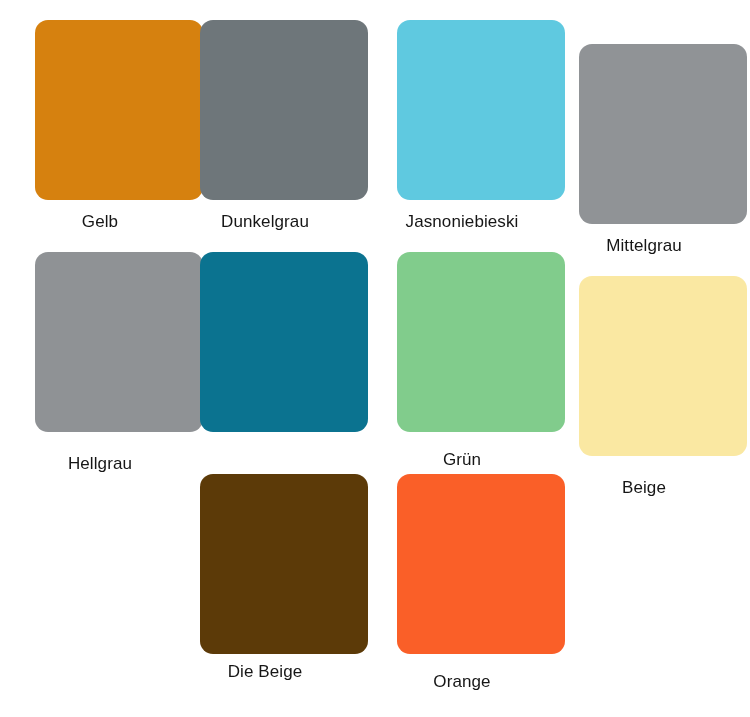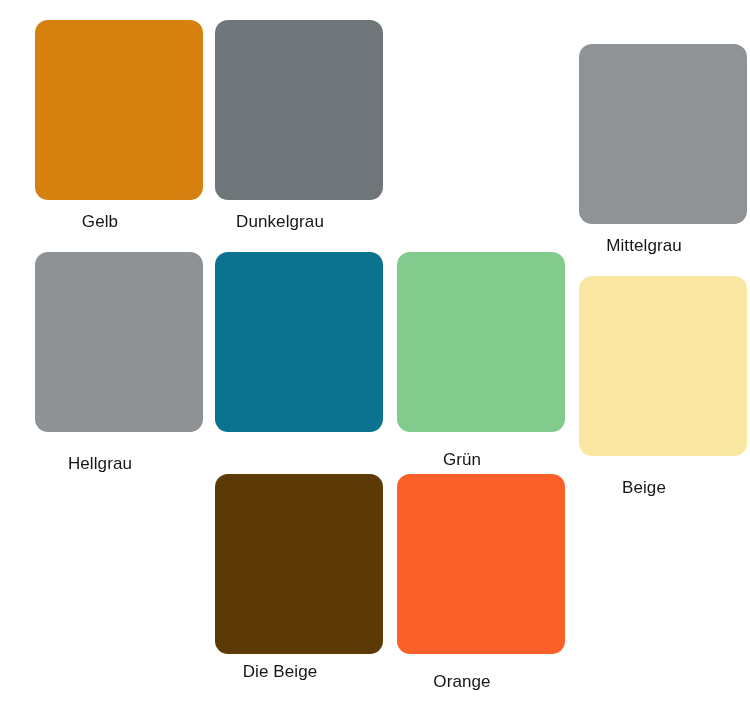--- a/index.html
+++ b/index.html
@@ -41,21 +41,21 @@
     text-align: center;
     font-size: 17px;
     line-height: 20px;
     color: #161616;
     letter-spacing: 0.1px;
     white-space: nowrap;
   }
 
   
   .col-0 { left: 16px; }
-  .col-1 { left: 196px; }
+  .col-1 { left: 181px; }
   .col-2 { left: 378px; }
   .col-3 { left: 560px; margin-top: 24px; }
 
   
   .row-0 { top: 20px; }
   .row-1 { top: 252px; }
   .row-2 { top: 474px; }
   .lbl-b { top: 192px; }
   .lbl-c { top: 188px; }
   .lbl-d { top: 202px; }
@@ -69,20 +69,24 @@
   <div class="swatch-cell col-0 row-0">
     <div class="swatch-chip" style="background-color: rgb(214, 129, 15);"></div>
     <div class="swatch-label lbl-b">Gelb</div>
   </div>
 
   <div class="swatch-cell col-1 row-0">
     <div class="swatch-chip" style="background-color: rgb(110, 118, 122);"></div>
     <div class="swatch-label lbl-b">Dunkelgrau</div>
   </div>
 
+  <div class="swatch-cell col-2 row-0">
+    <div class="swatch-chip" style="background-color: rgb(95, 201, 224);"></div>
+    <div class="swatch-label lbl-b">Jasnoniebieski</div>
+  </div>
 
   <div class="swatch-cell col-3 row-0">
     <div class="swatch-chip" style="background-color: rgb(144, 147, 150);"></div>
     <div class="swatch-label lbl-b">Mittelgrau</div>
   </div>
 
   <div class="swatch-cell col-0 row-1">
     <div class="swatch-chip" style="background-color: rgb(143, 146, 149);"></div>
     <div class="swatch-label lbl-d">Hellgrau</div>
   </div>

